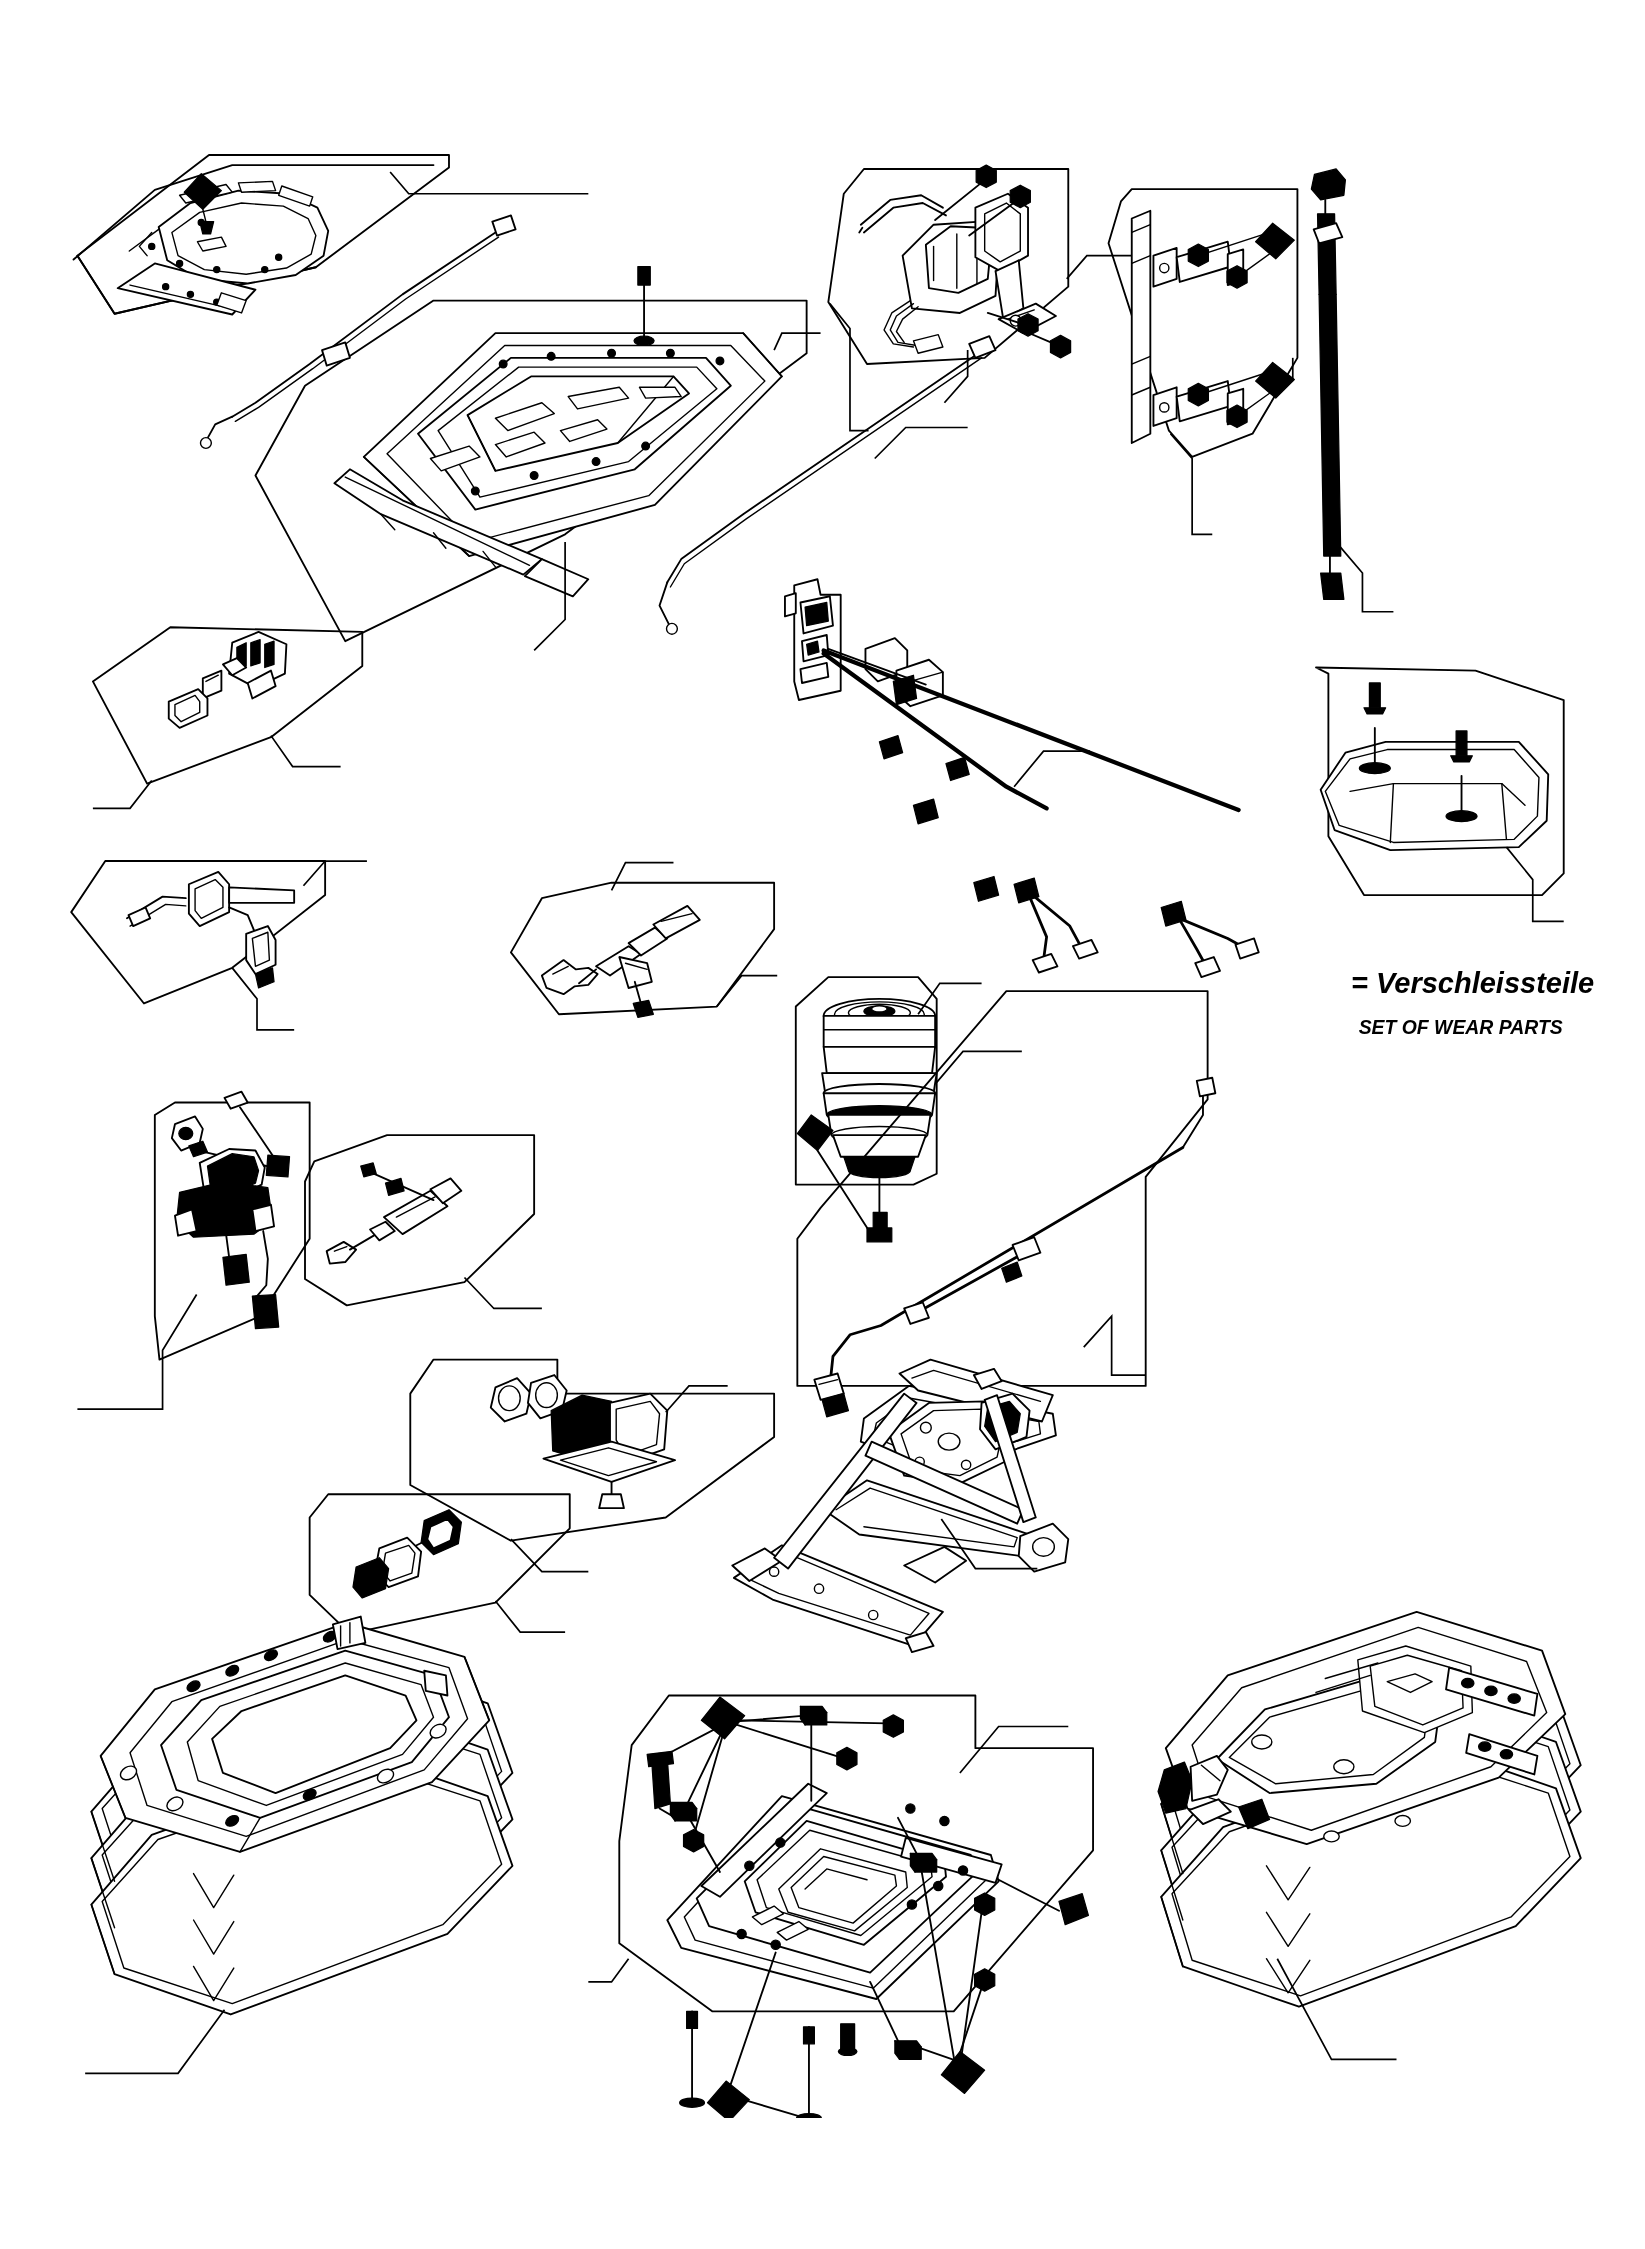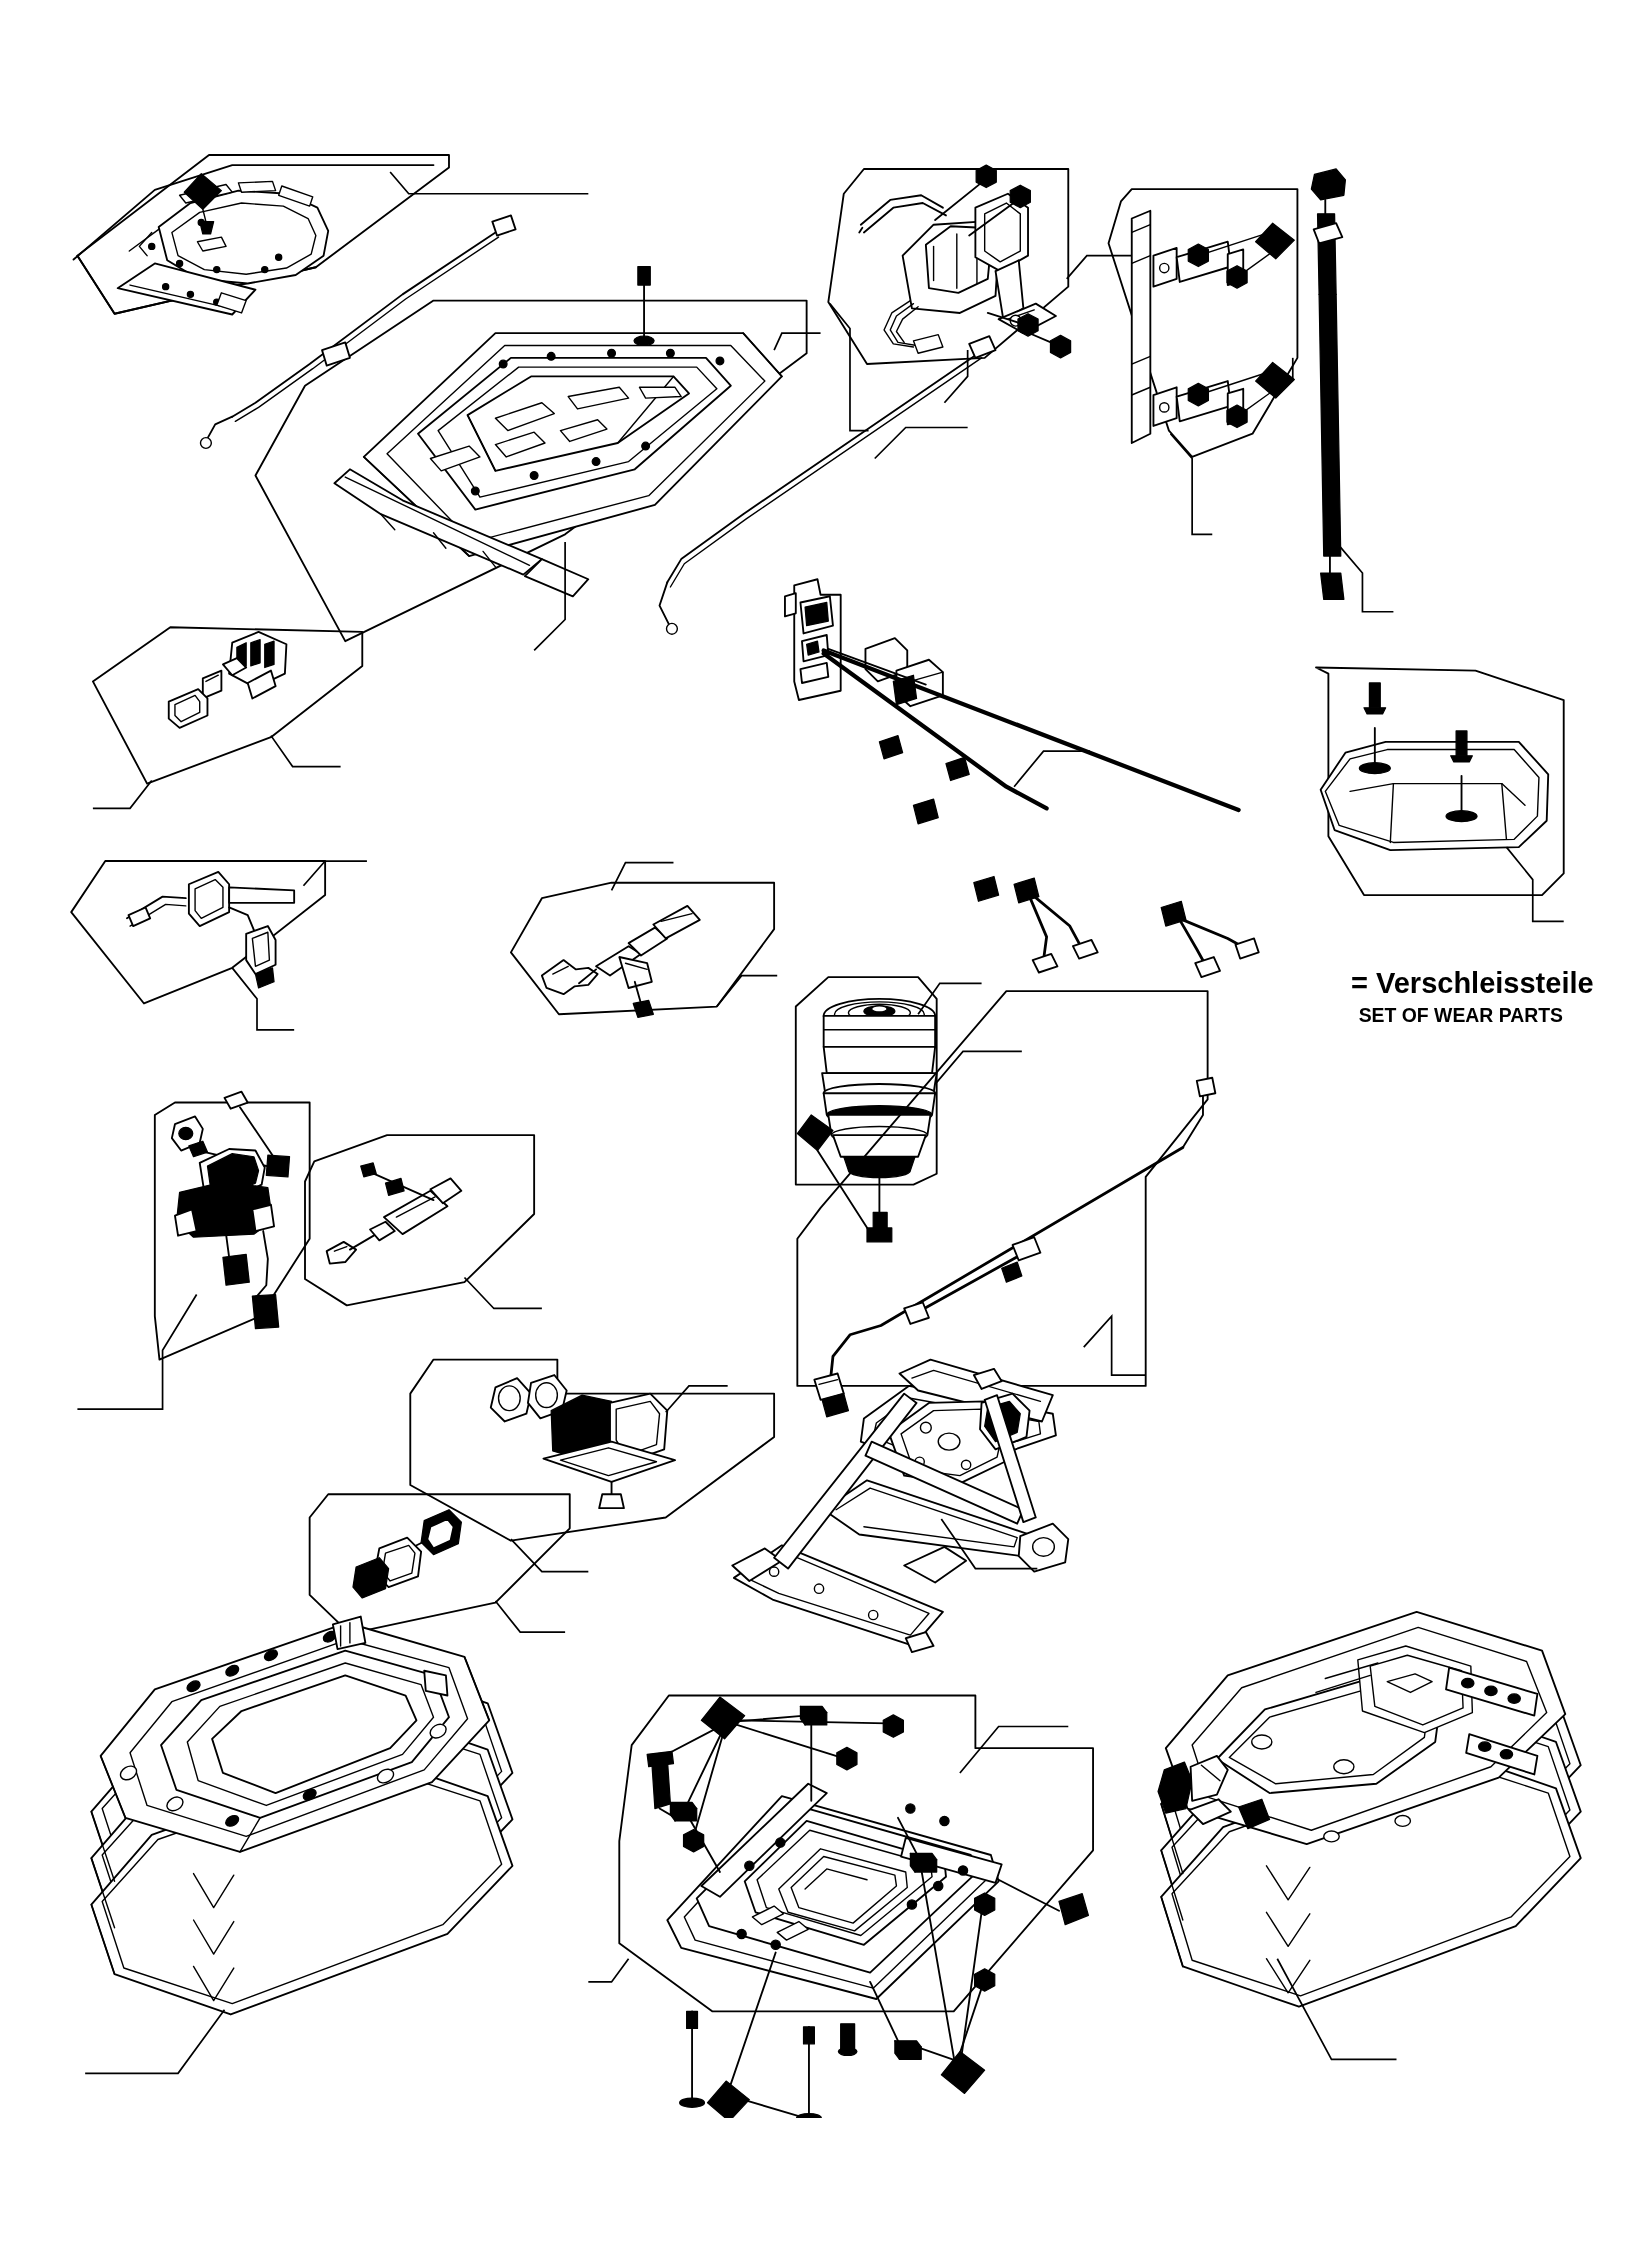--- a/index.html
+++ b/index.html
@@ -3,40 +3,41 @@
 <meta charset="utf-8">
 <title>Seat Suspension Exploded Parts Diagram</title>
 <style>
   html,body{margin:0;padding:0;background:#ffffff;}
   body{font-family:"Liberation Sans", sans-serif;}
   #sheet{
     position:relative;
     width:1645px;height:2118px;
     background:#ffffff;
     overflow:hidden;
+    font-style:italic;
   }
   #art{position:absolute;left:0;top:0;width:1645px;height:2250px;}
   .legend{
     position:absolute;
     left:1351px; top:968px;
     white-space:nowrap;
   }
   .legend-de{
     font-size:29px;
     font-weight:bold;
     color:#000;
     letter-spacing:0px;
     line-height:1.05;
   }
   .legend-en{
     font-size:19.4px;
     font-weight:bold;
     color:#000;
     margin-left:7.7px;
-    margin-top:7px;
+    margin-top:19px;
     line-height:1.05;
   }
 </style>
 </head>
 <body>
 
 <div id="sheet">
 
   <svg id="art" viewBox="0 0 2125 2906" xmlns="http://www.w3.org/2000/svg">
     <defs>

